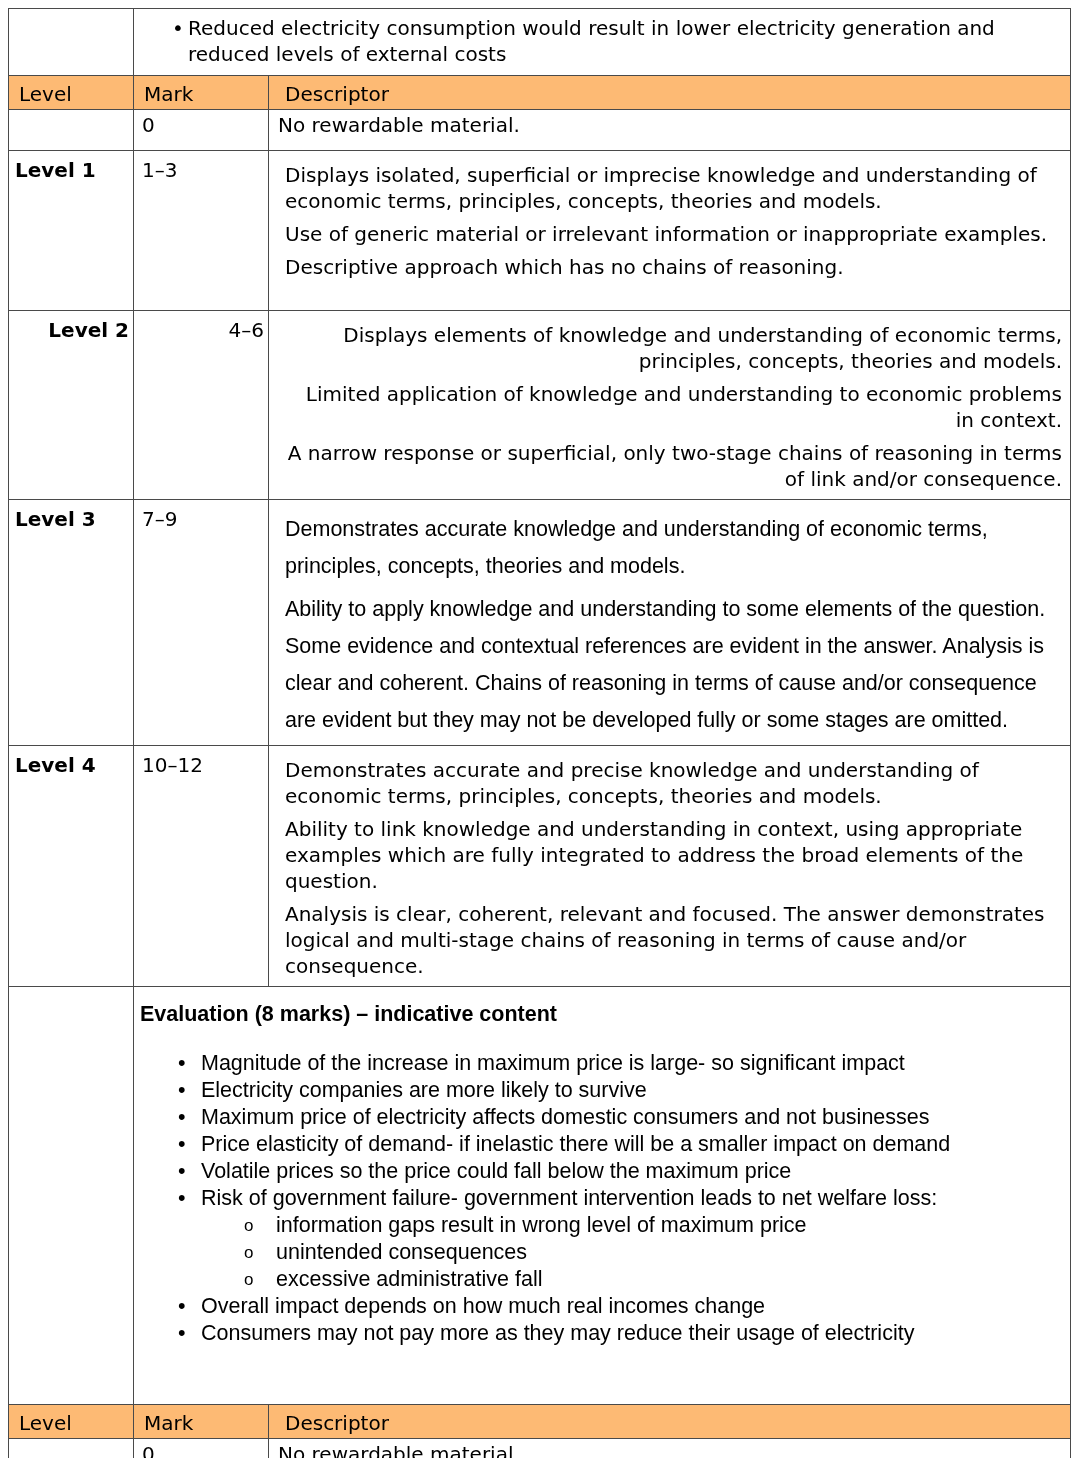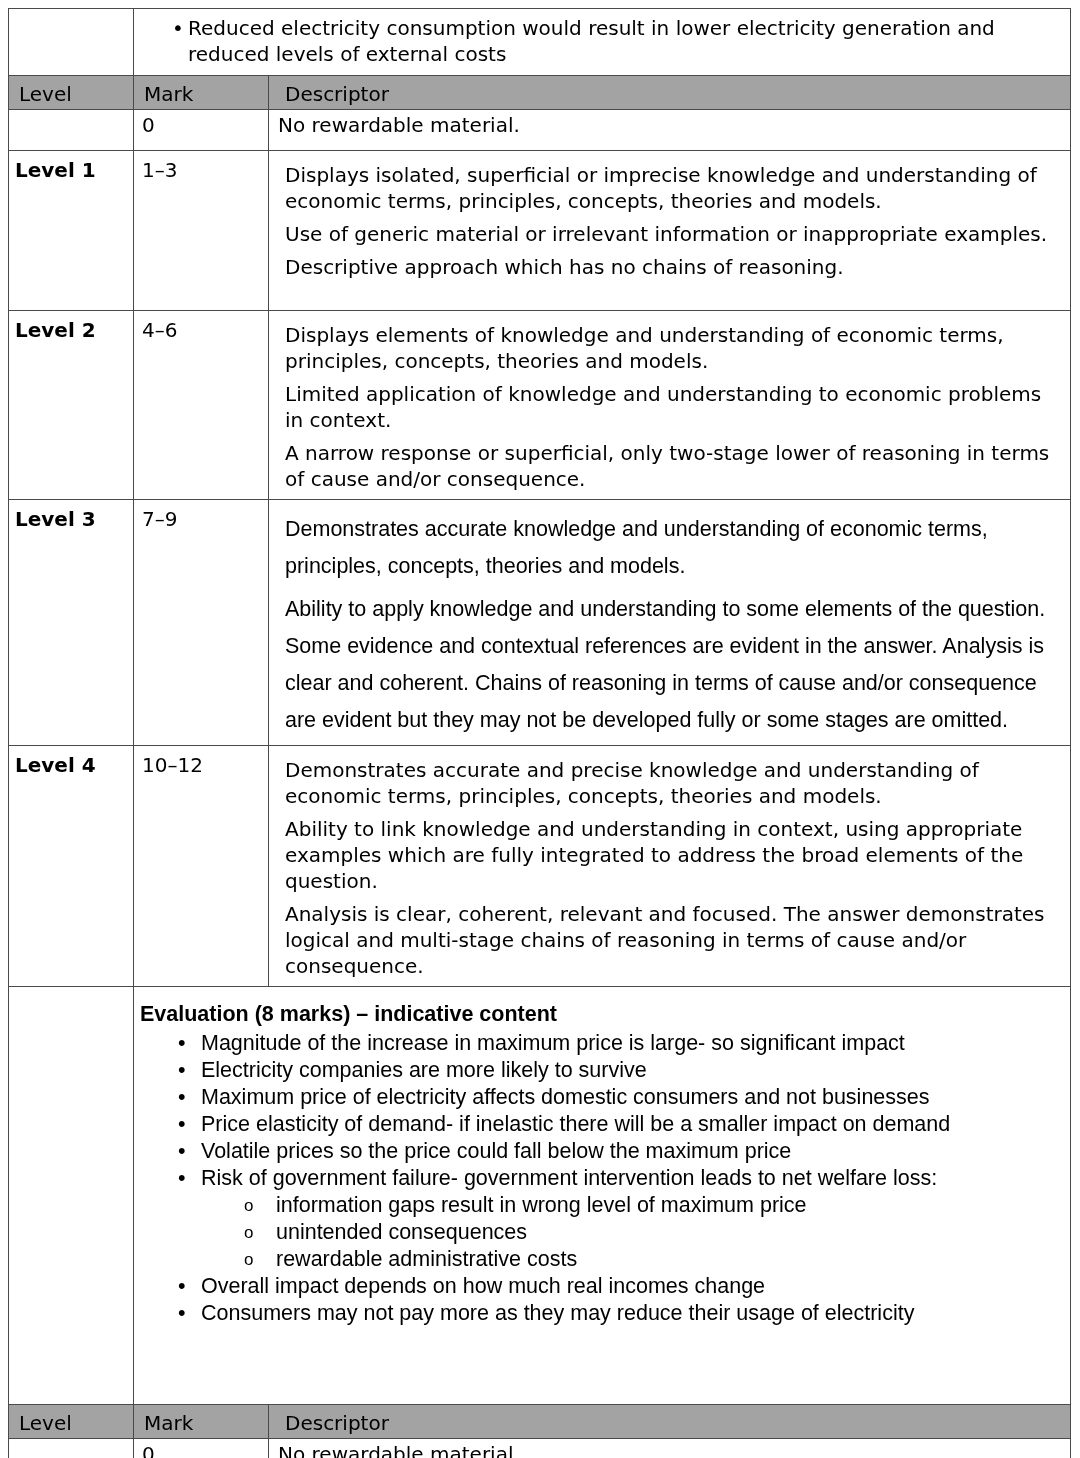--- a/index.html
+++ b/index.html
@@ -28,29 +28,29 @@
     font-weight: normal;
     text-align: left;
     overflow: hidden;
   }
 
   
   tr.r-cont  td { height: 59px; }
   tr.r-head  th { height: 30px; }
   tr.r-zero  td { height: 33px; }
   tr.r-l1    td { height: 148px; }
-  tr.r-l2    td { height: 168px; }
+  tr.r-l2    td { height: 168px; text-align: right; }
   tr.r-l3    td { height: 220px; }
   tr.r-l4    td { height: 226px; }
   tr.r-eval  td { height: 403px; }
   tr.r-head2 th { height: 30px; }
   tr.r-zero2 td { height: 27px; }
 
   th.hcell {
-    background: #a3a3a3;
+    background: #fdba74;
     padding: 3px 6px 0 10px;
     vertical-align: middle;
     line-height: 24px;
   }
   th.hcell.desc { padding-left: 16px; }
 
   td.level-cell  { padding: 7px 4px 0 6px; font-weight: bold; }
   td.mark-cell   { padding: 7px 4px 0 8px; }
   td.desc-cell   { padding: 11px 8px 0 16px; }
   td.zero-desc   { padding: 3px 8px 0 9px; }
@@ -68,21 +68,21 @@
 
   
   td.cont-cell { padding: 6px 8px 0 0; }
   .b1 { display: flex; margin-left: 38px; line-height: 26px; }
   .b1 .mk { flex: 0 0 16px; }
   .b1 .tx { max-width: 870px; }
 
   
   td.eval-cell { padding: 14px 8px 0 6px; }
   .eval-head {
-    margin: 0 0 2px 0;
+    margin: 0 0 22px 0;
     font-weight: bold;
     line-height: 27px;
   }
   .b2 { display: flex; margin-left: 38px; line-height: 27px; }
   .b2 .mk { flex: 0 0 23px; }
   .b2 .tx { max-width: 800px; }
   .b3 { display: flex; margin-left: 104px; line-height: 27px; }
   .b3 .mk { flex: 0 0 32px; font-size: 17px; }
   .b3 .tx { max-width: 700px; }
 </style>
@@ -129,21 +129,21 @@
         <p>Descriptive approach which has no chains of reasoning.</p>
       </td>
     </tr>
 
     <tr class="r-l2">
       <td class="level-cell">Level 2</td>
       <td class="mark-cell">4–6</td>
       <td class="desc-cell">
         <p>Displays elements of knowledge and understanding of economic terms, principles, concepts, theories and models.</p>
         <p>Limited application of knowledge and understanding to economic problems in context.</p>
-        <p>A narrow response or superficial, only two-stage lower of reasoning in terms of cause and/or consequence.</p>
+        <p>A narrow response or superficial, only two-stage chains of reasoning in terms of link and/or consequence.</p>
       </td>
     </tr>
 
     <tr class="r-l3">
       <td class="level-cell">Level 3</td>
       <td class="mark-cell">7–9</td>
       <td class="desc-cell condensed">
         <p>Demonstrates accurate knowledge and understanding of economic terms, principles, concepts, theories and models.</p>
         <p>Ability to apply knowledge and understanding to some elements of the question. Some evidence and contextual references are evident in the answer. Analysis is clear and coherent. Chains of reasoning in terms of cause and/or consequence are evident but they may not be developed fully or some stages are omitted.</p>
       </td>
@@ -191,21 +191,21 @@
         <div class="b3">
           <span class="mk">o</span>
           <span class="tx">information gaps result in wrong level of maximum price</span>
         </div>
         <div class="b3">
           <span class="mk">o</span>
           <span class="tx">unintended consequences</span>
         </div>
         <div class="b3">
           <span class="mk">o</span>
-          <span class="tx">rewardable administrative costs</span>
+          <span class="tx">excessive administrative fall</span>
         </div>
         <div class="b2">
           <span class="mk">•</span>
           <span class="tx">Overall impact depends on how much real incomes change</span>
         </div>
         <div class="b2">
           <span class="mk">•</span>
           <span class="tx">Consumers may not pay more as they may reduce their usage of electricity</span>
         </div>
       </td>

